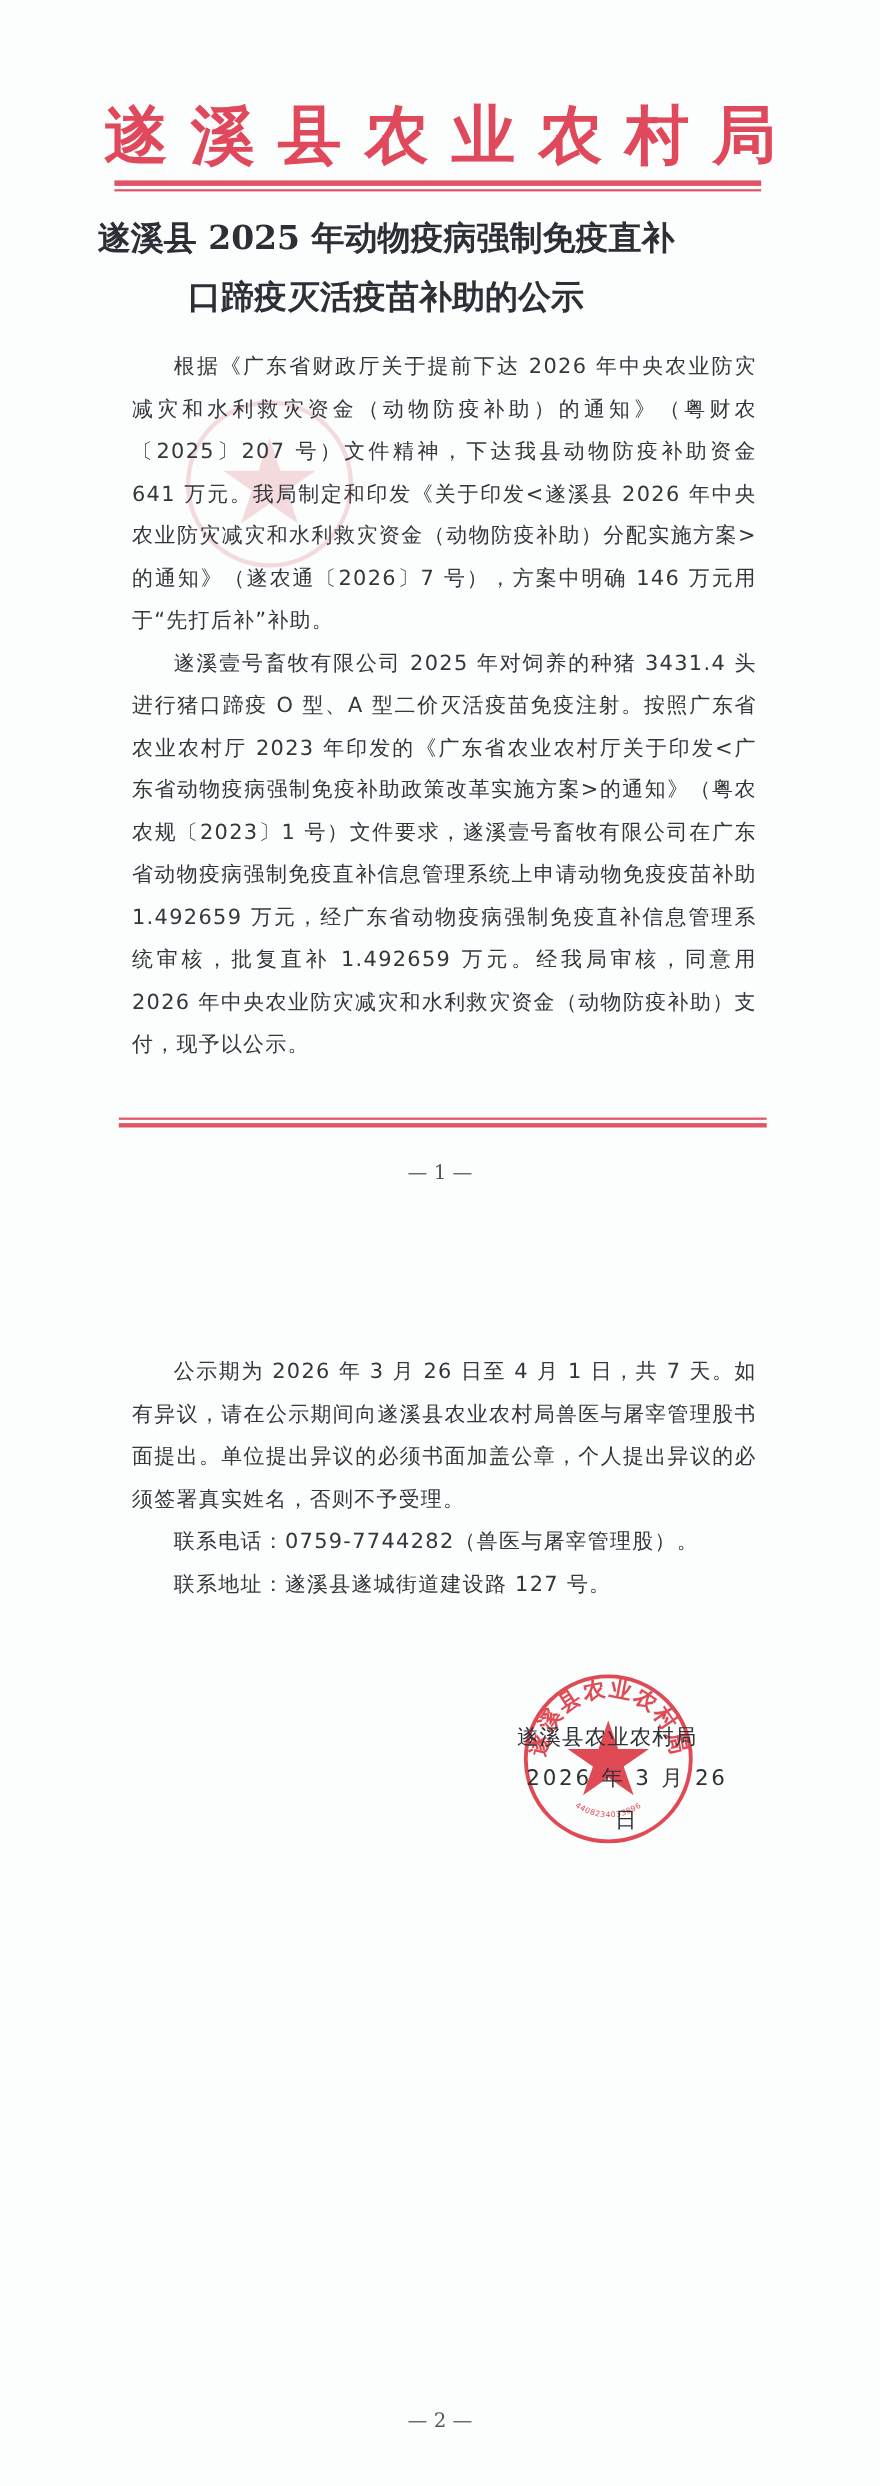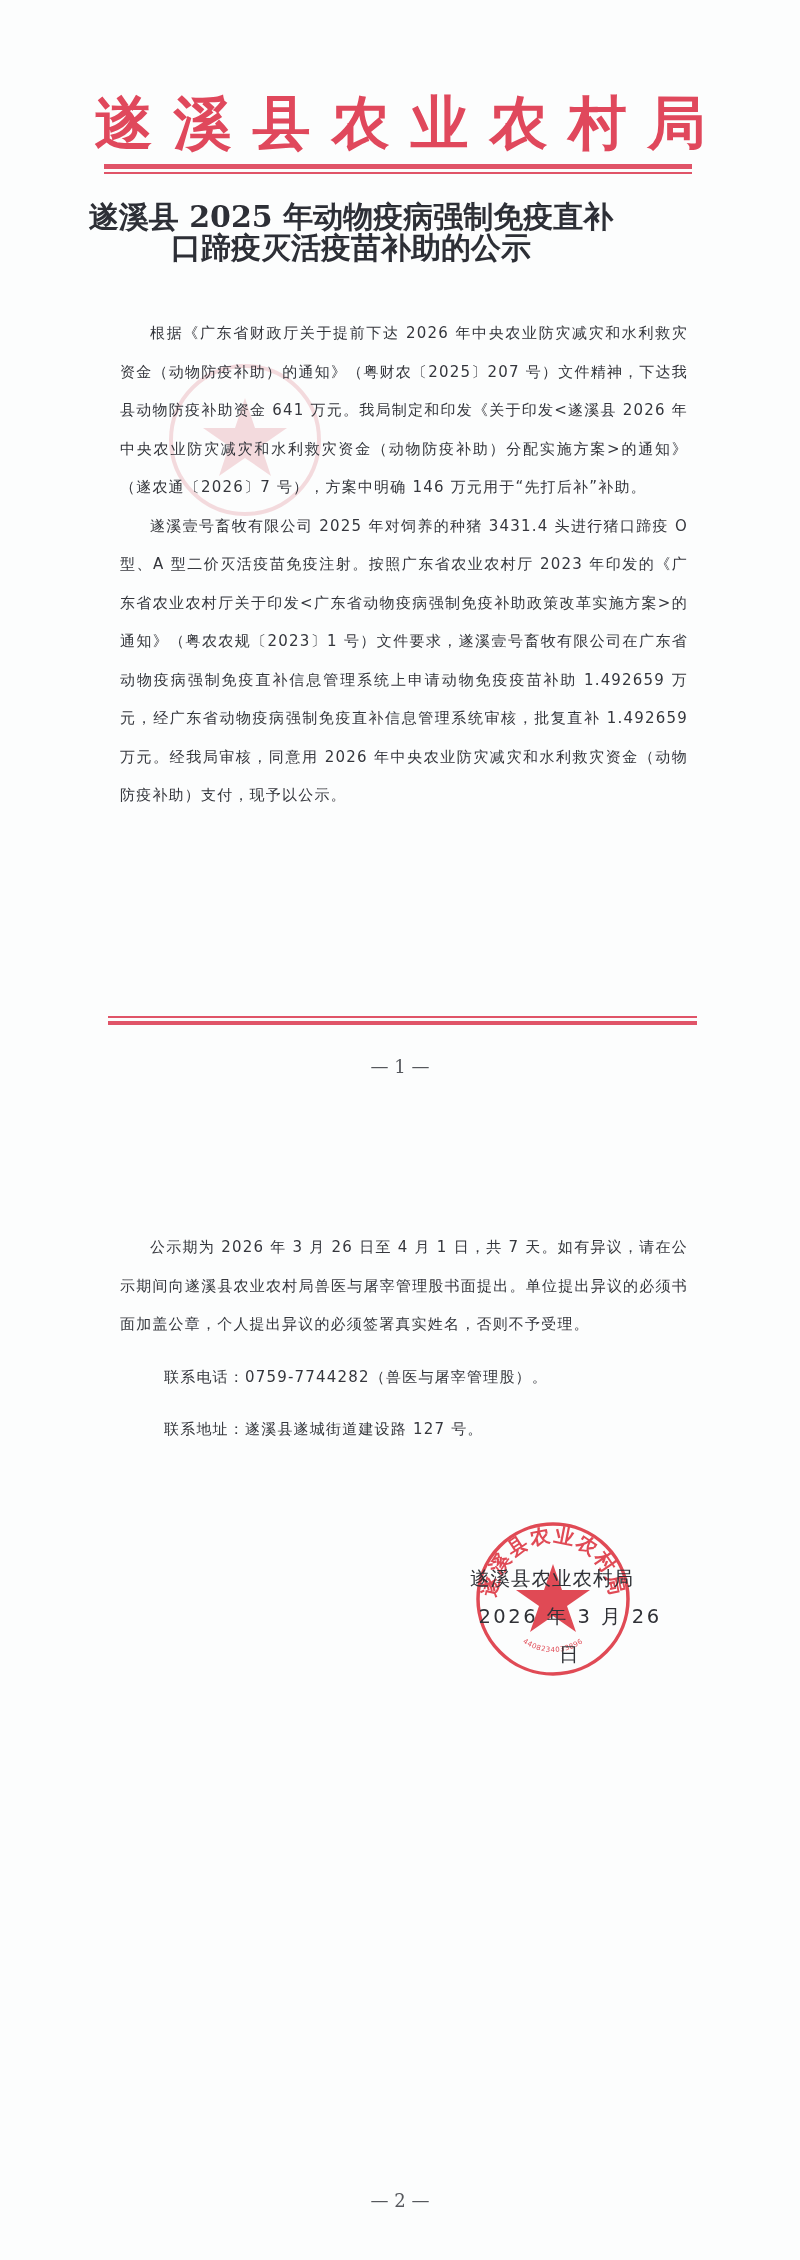--- a/index.html
+++ b/index.html
@@ -48,40 +48,40 @@
       position: absolute;
       left: 0; width: 702px;
       text-align: center;
       font-family: "DejaVu Serif", "Liberation Serif", serif;
       font-weight: bold;
       font-size: 30px;
       color: #2d2f36;
       line-height: 42px;
     }
     .title1 { top: 196px; }
-    .title2 { top: 227px; text-align: center; }
+    .title2 { top: 250px; text-align: center; }
 
     .body-text {
       position: absolute;
       left: 120px;
       width: 568px;
       font-family: "DejaVu Sans", "Liberation Sans", sans-serif;
-      font-size: 15px;
+      font-size: 19px;
       line-height: 38.5px;
       color: #34363c;
       text-align: justify;
       letter-spacing: 1.2px;
     }
     .para {
       margin: 0;
       text-indent: 2em;
     }
     .p1-block { top: 314px; }
     .p2-block { top: 1228px; }
-    .line-plain { text-indent: 2em; margin: 14px; white-space: nowrap; }
+    .line-plain { text-indent: 2em; margin: 0; white-space: nowrap; }
 
     .rule-foot-thin {
       position: absolute; left: 108px; width: 589px; top: 1016px; height: 2px;
       background: #e05468;
     }
     .rule-foot-thick {
       position: absolute; left: 108px; width: 589px; top: 1021px; height: 4px;
       background: #e05468;
     }
     .page-num {

